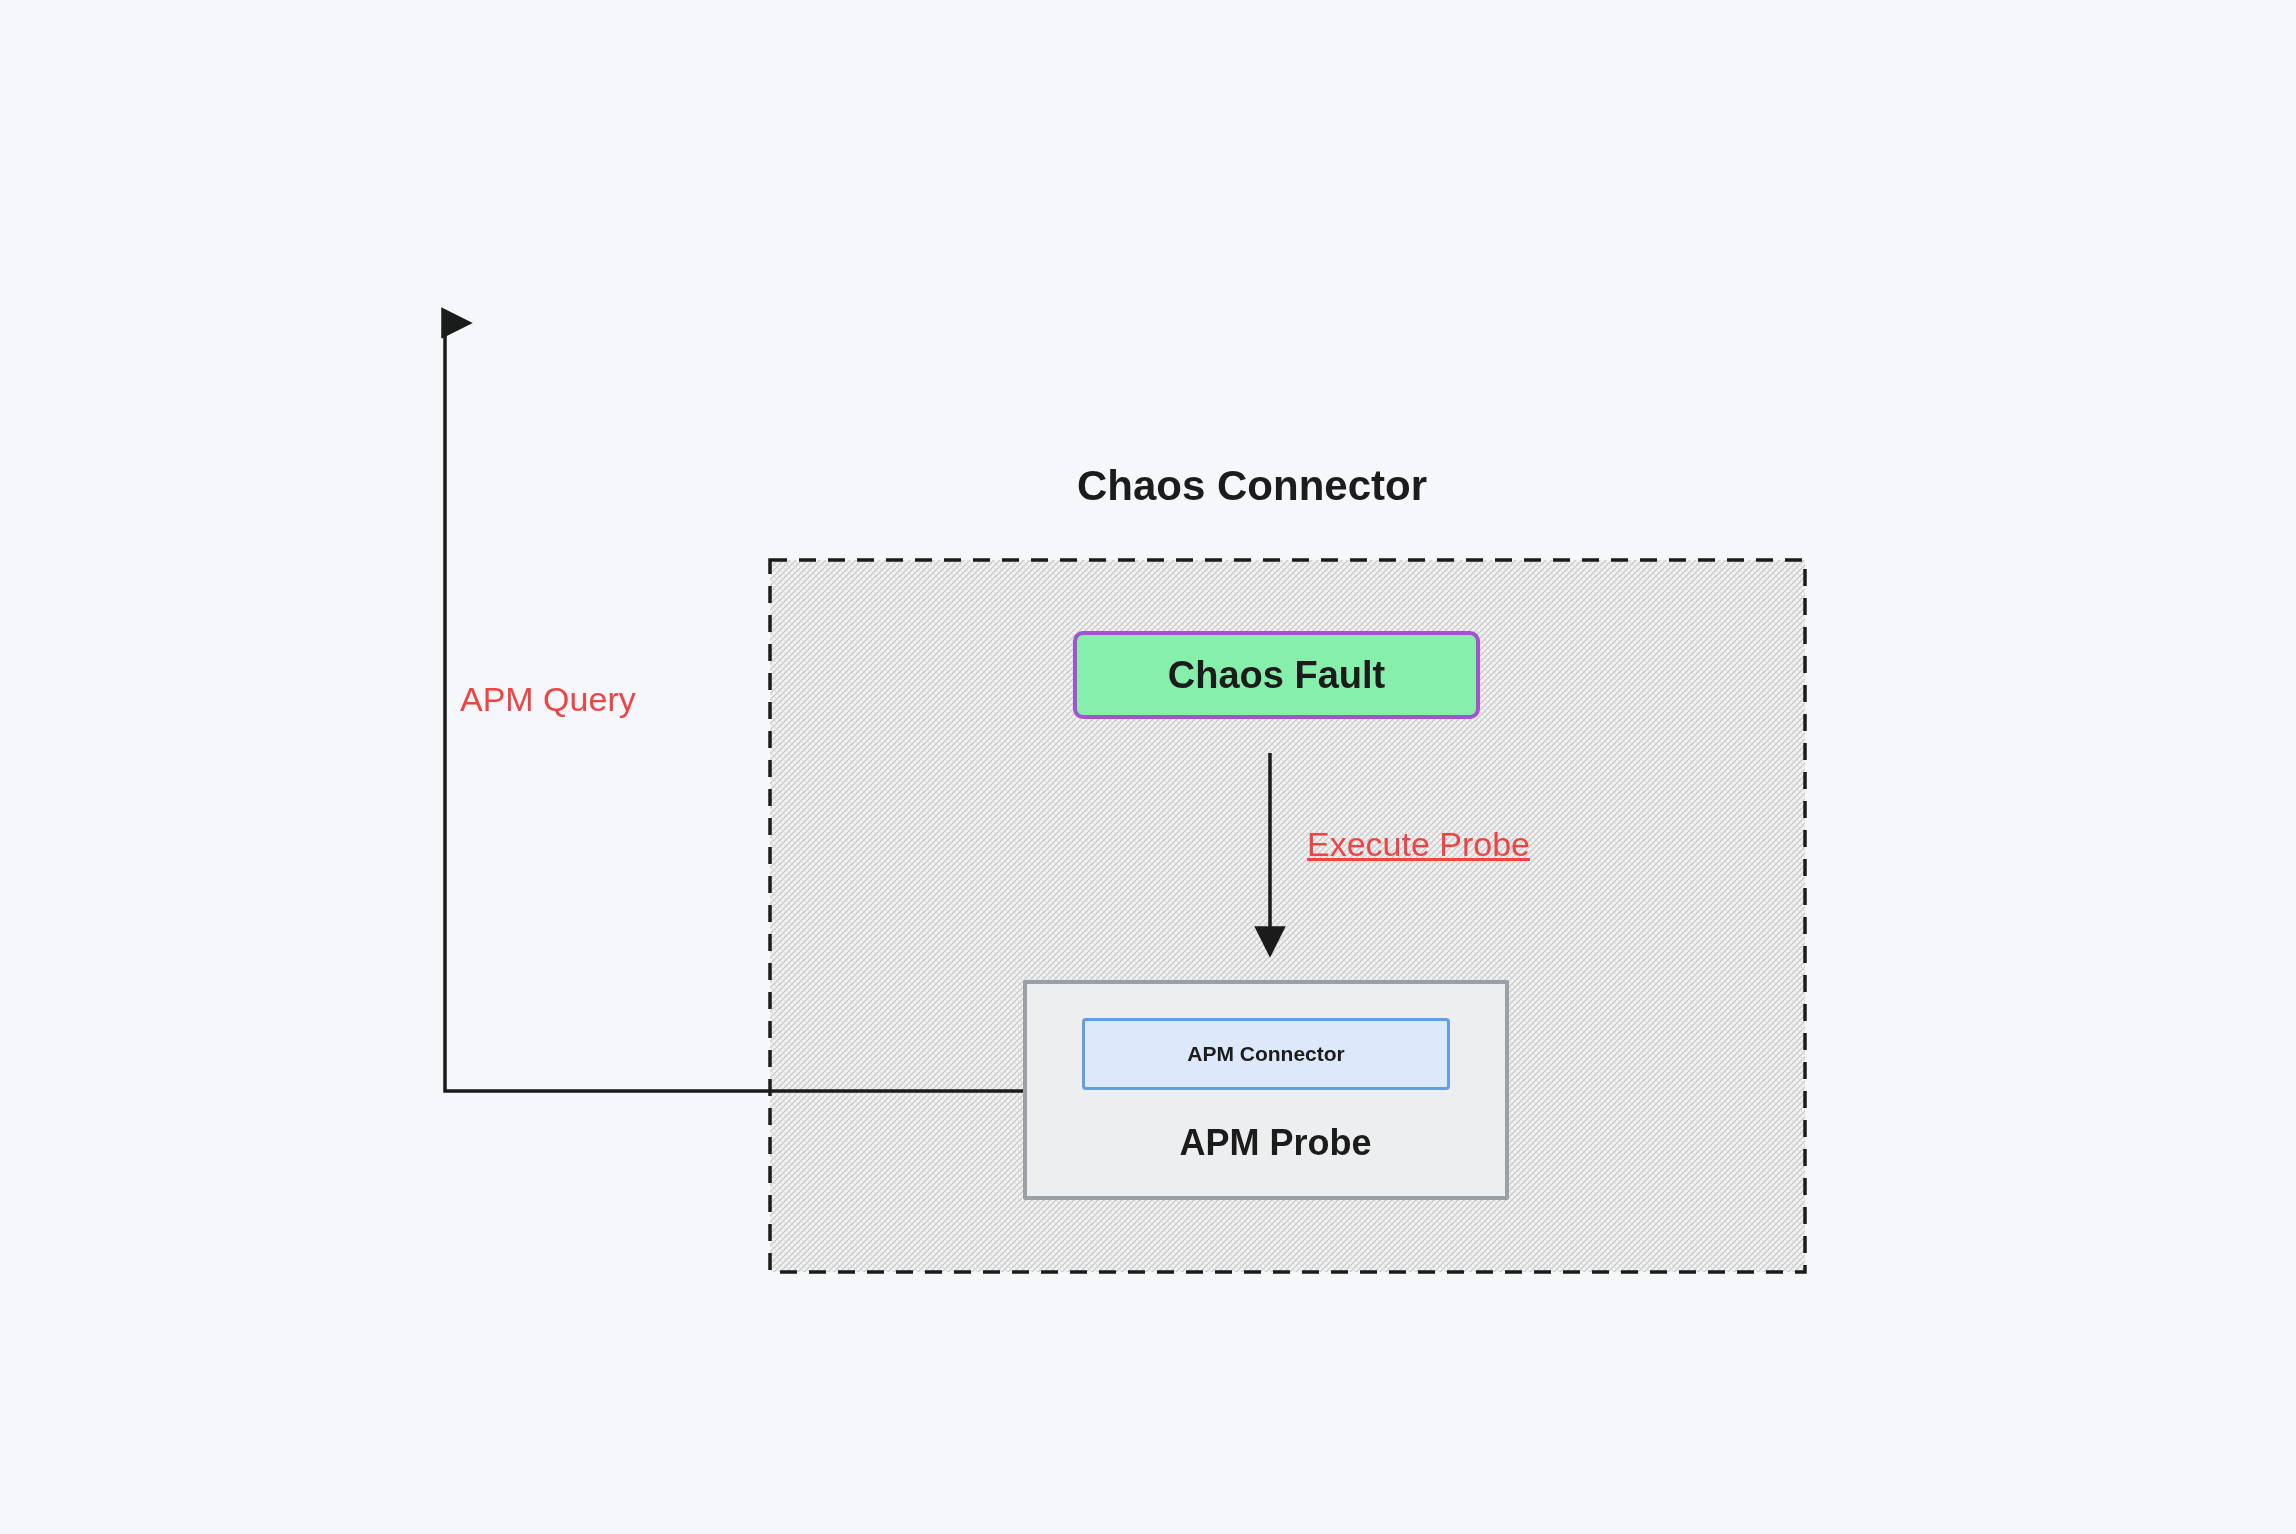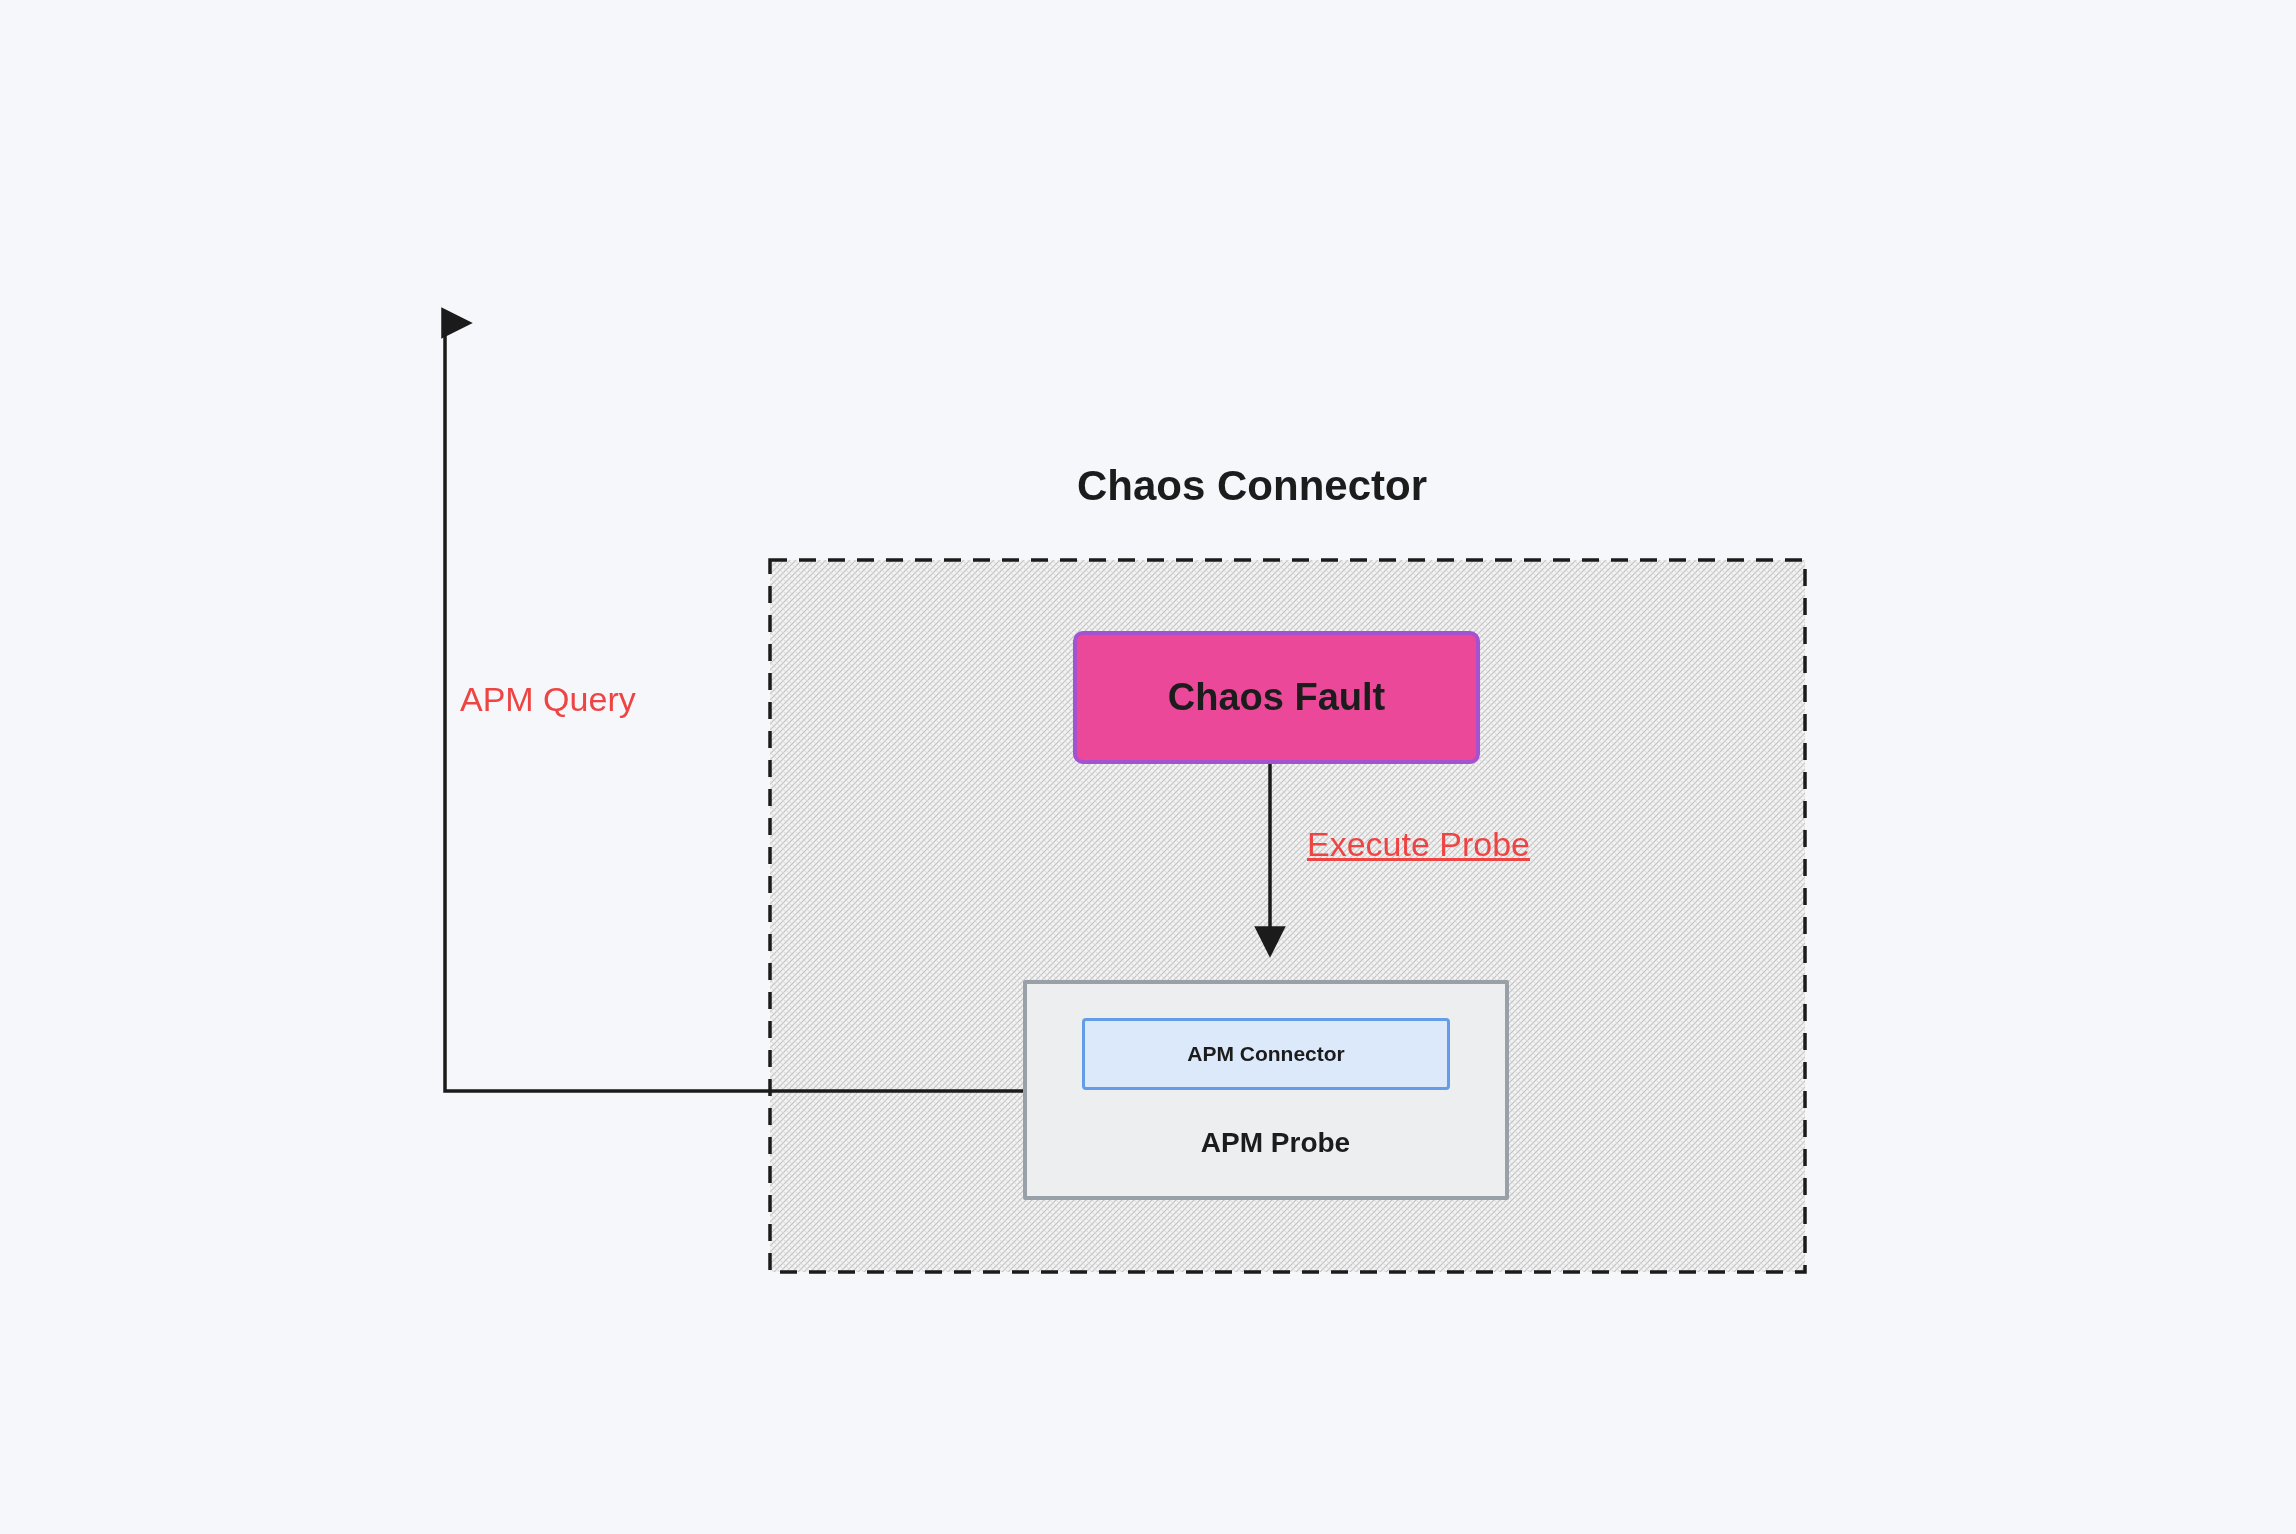--- a/index.html
+++ b/index.html
@@ -31,22 +31,22 @@
     color: #1c1c1c;
   }
   .node-apm-system {
     left: 482px; top: 253px; width: 416px; height: 140px;
     background: #dbe8f9;
     border: 4px solid #639ce7;
     border-radius: 10px;
     font-size: 38px; font-weight: 600;
   }
   .node-chaos-fault {
-    left: 1073px; top: 631px; width: 407px; height: 133px;
-    background: #ec4899;
+    left: 1073px; top: 631px; width: 407px; height: 88px;
+    background: #86efac;
     border: 4px solid #a452cf;
     border-radius: 10px;
     font-size: 38px; font-weight: 600;
   }
   .node-apm-probe {
     left: 1023px; top: 980px; width: 486px; height: 220px;
     background: #eceef0;
     border: 4px solid #9aa0a8;
     border-radius: 2px;
     flex-direction: column;
@@ -64,21 +64,21 @@
     justify-content: center;
     box-sizing: border-box;
     font-size: 21px; font-weight: 600;
     color: #1c1c1c;
   }
   .apm-probe-label {
     flex: 1 1 auto;
     display: flex;
     align-items: center;
     justify-content: center;
-    font-size: 28px; font-weight: 600; padding-left: 19px;
+    font-size: 36px; font-weight: 600; padding-left: 19px;
   }
   .diagram-title {
     position: absolute;
     left: 1002px; top: 462px; width: 500px;
     text-align: center;
     font-size: 42px;
     font-weight: 700;
     color: #1c1c1c;
     z-index: 2;
   }

